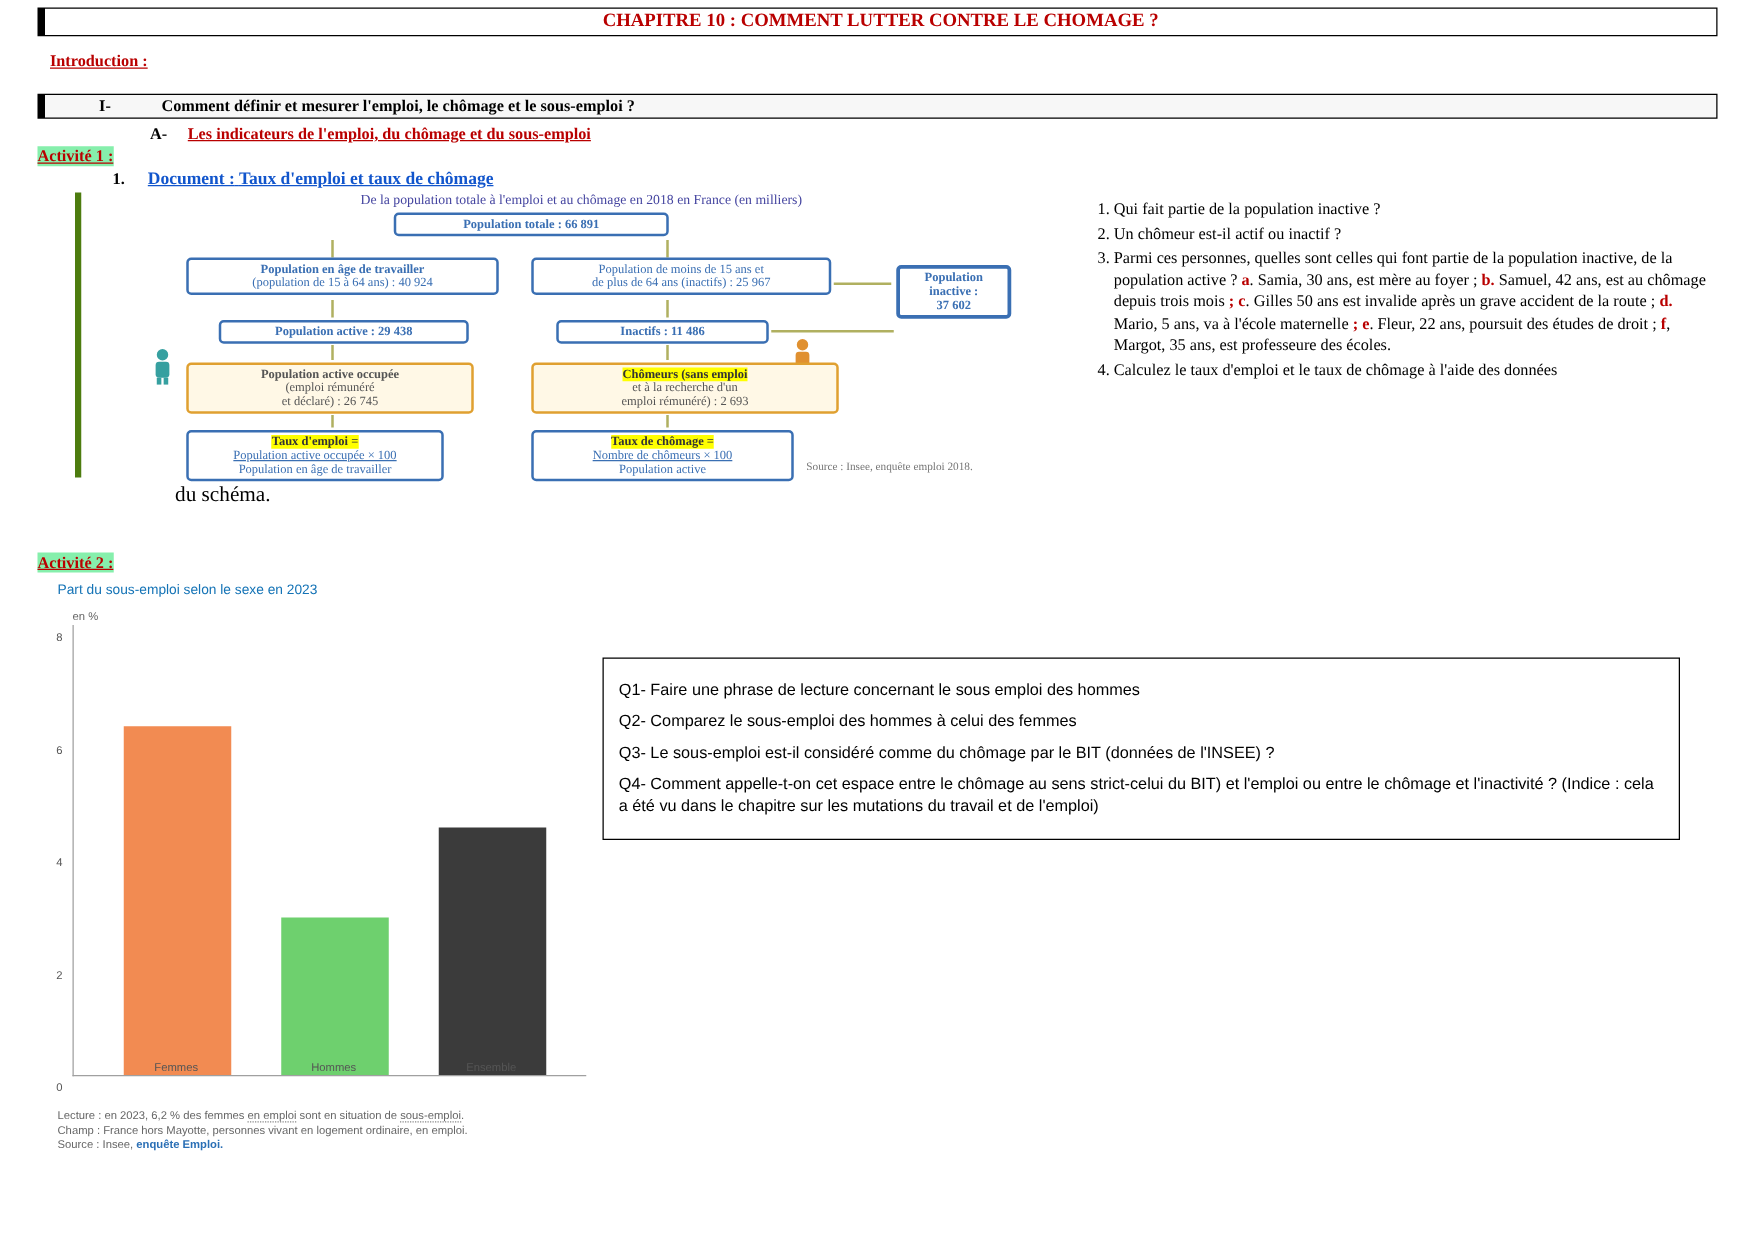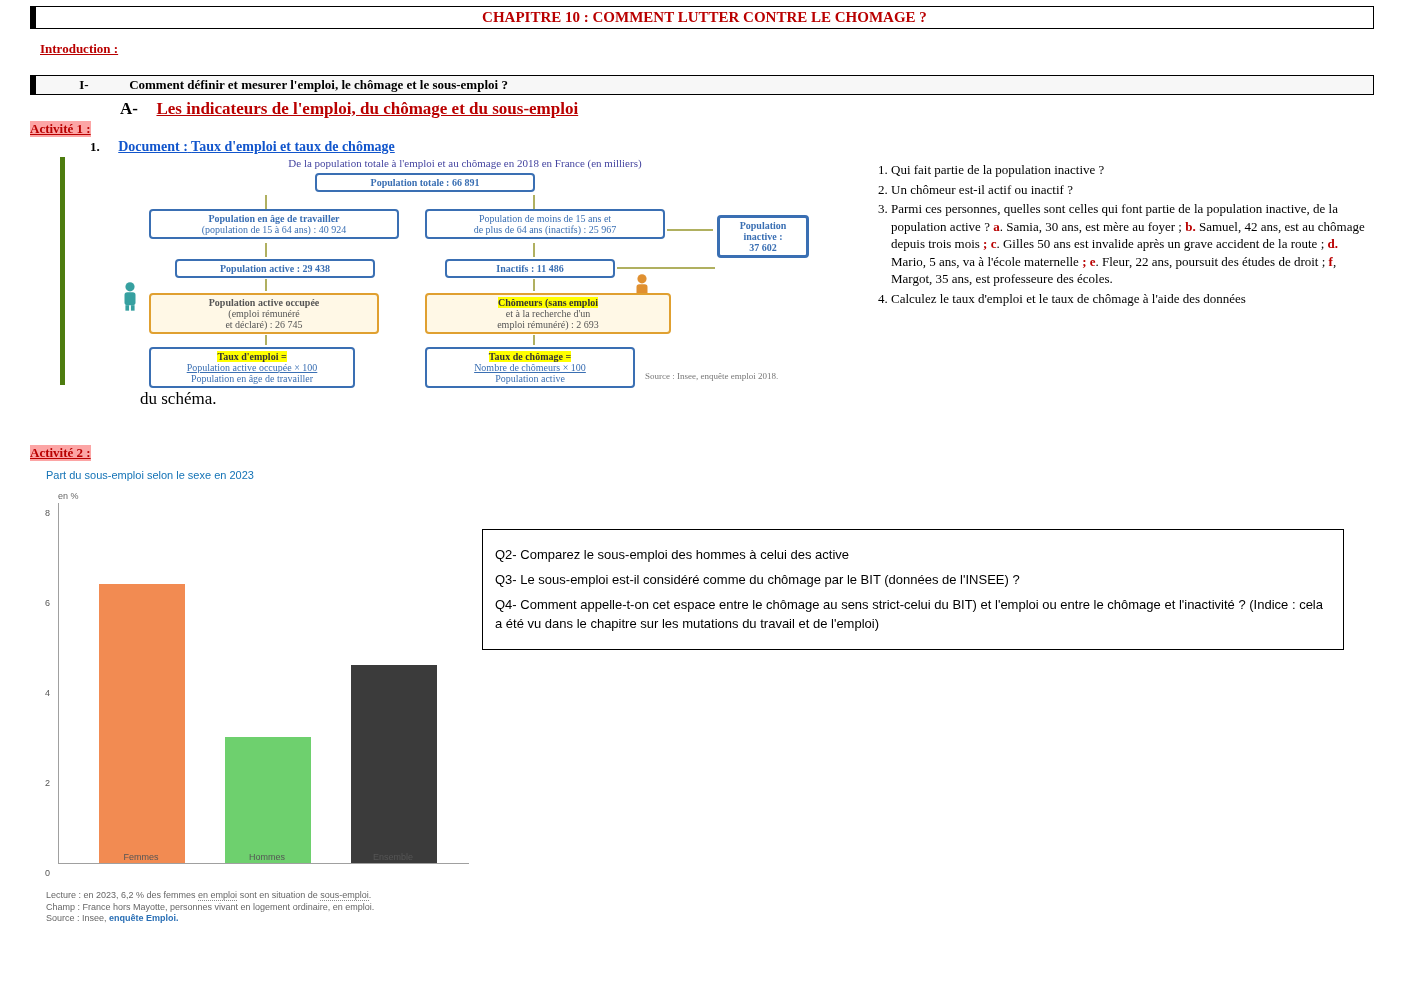--- a/index.html
+++ b/index.html
@@ -2,24 +2,24 @@
 <html><head>
 <meta charset="utf-8">
 <style>
   html,body{margin:0;padding:0;background:#fff;font-family:"Times New Roman",Times,serif;font-size:13px;color:#000;}
   .page{width:1404px;height:993px;position:relative;padding:0 30px;box-sizing:border-box;}
   .chapter-box{border:1px solid #000;border-left:6px solid #000;margin:6px 0 12px 0;padding:2px 0;text-align:center;}
   .chapter-title{color:#b90000;font-weight:bold;font-size:15px;}
   .intro{color:#b90000;font-weight:bold;text-decoration:underline;font-size:13px;margin:2px 0 18px 10px;}
   .section-box{border:1px solid #000;border-left:6px solid #000;margin:0 0 4px 0;padding:1px 6px;background:#f7f7f7;}
   .section-line{font-weight:bold;font-size:13px;}
-  .sub-a{margin-left:90px;font-weight:bold;font-size:17px;}
+  .sub-a{margin-left:90px;font-weight:bold;font-size:13px;}
   .sub-a .lbl{color:#000;}
   .sub-a .txt{color:#b90000;text-decoration:underline;}
-  .activite{display:inline-block;background:#fca5a5;color:#b90000;font-weight:bold;text-decoration:underline;font-size:13px;margin:2px 0;}
+  .activite{display:inline-block;background:#86efac;color:#b90000;font-weight:bold;text-decoration:underline;font-size:13px;margin:2px 0;}
   .doc-line{margin-left:60px;font-weight:bold;font-size:13px;}
   .doc-num{color:#000;}
   .doc-title{color:#1155cc;text-decoration:underline;font-size:14px;}
   .layout1{display:flex;align-items:flex-start;}
   .diagram-col{flex:0 0 800px;}
   .questions-col{flex:1;font-size:13px;line-height:1.35;padding-top:6px;}
   .diagram-wrap{border-left:5px solid #4d7c0f;margin:2px 0 0 30px;width:800px;}
   .diagram-title{color:#4545a0;font-size:11px;text-align:center;margin:2px 0 4px 0;}
   .diagram-area{position:relative;width:760px;height:212px;margin:0 auto;}
   .nbox{position:absolute;border:2px solid;border-radius:4px;text-align:center;font-size:10px;padding:2px 4px;box-sizing:border-box;}
@@ -214,21 +214,22 @@
           </div>
           <div>Champ : France hors Mayotte, personnes vivant en logement ordinaire, en emploi.</div>
           <div>
             <span>Source : Insee, </span><span class="b">enquête Emploi.</span>
           </div>
         </div>
       </div>
 
       <div class="qbox-col">
         <div class="qbox">
-          <p>Q2- Comparez le sous-emploi des hommes à celui des active</p>
+          <p>Q1- Faire une phrase de lecture concernant le sous emploi des hommes</p>
+          <p>Q2- Comparez le sous-emploi des hommes à celui des femmes</p>
           <p>Q3- Le sous-emploi est-il considéré comme du chômage par le BIT (données de l'INSEE) ?</p>
           <p>Q4- Comment appelle-t-on cet espace entre le chômage au sens strict-celui du BIT) et l'emploi ou entre le chômage et l'inactivité ? (Indice : cela a été vu dans le chapitre sur les mutations du travail et de l'emploi)</p>
         </div>
       </div>
     </div>
   </div>
 
 </div>
 
 </body></html>

